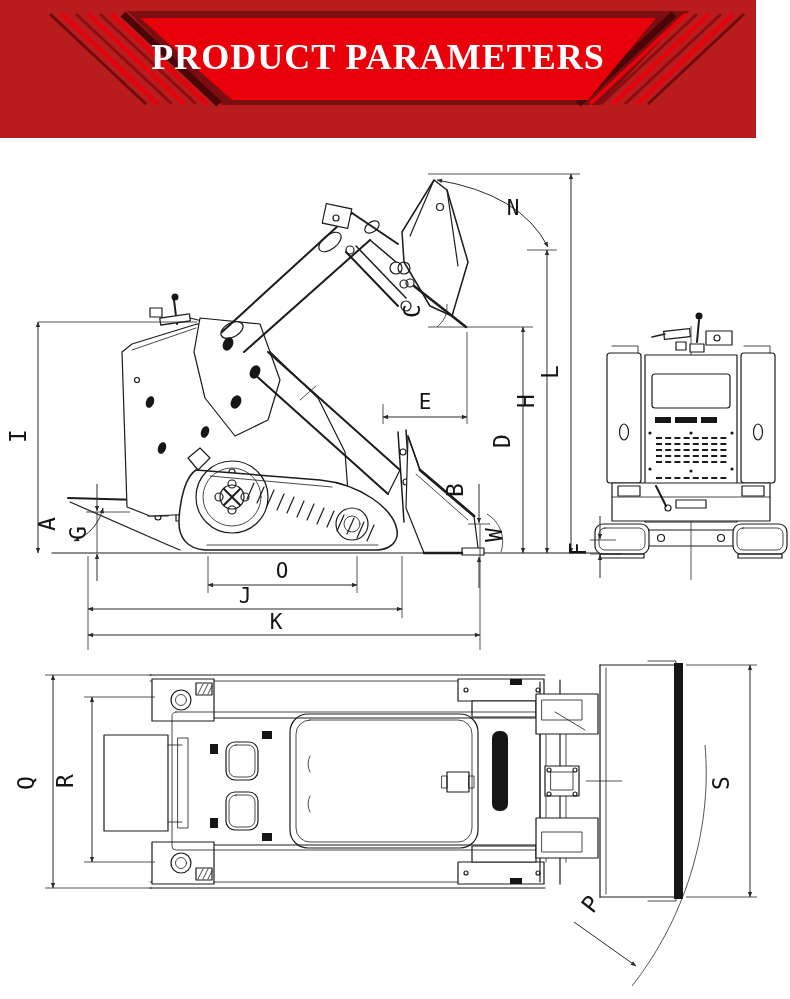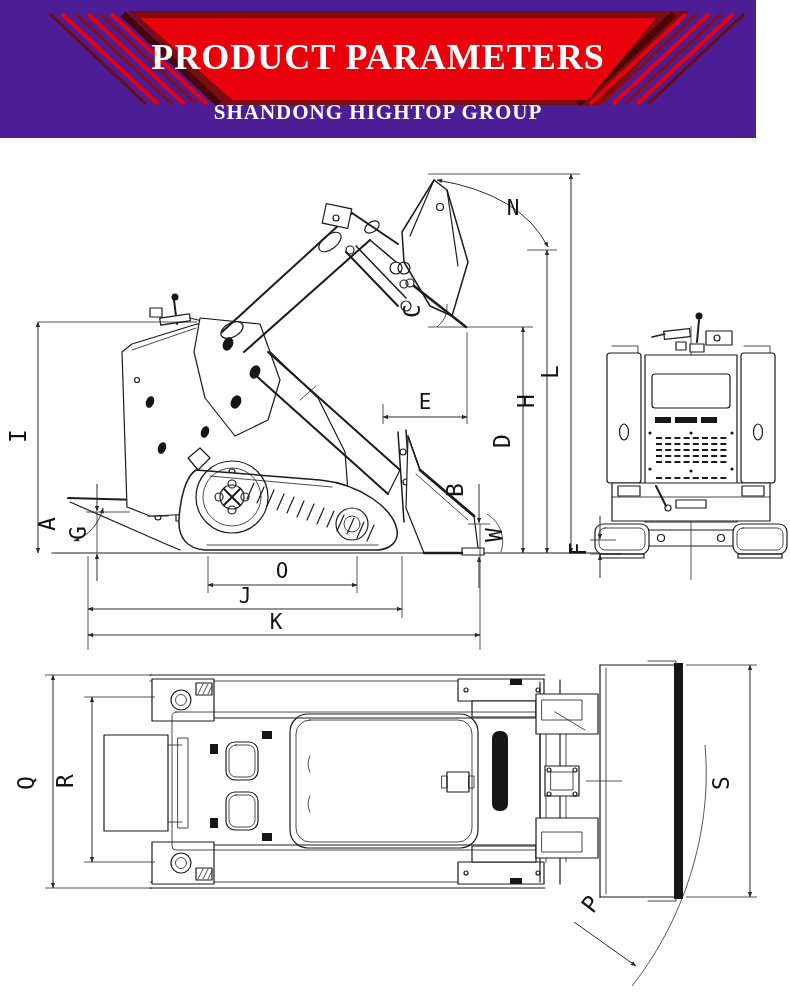--- a/index.html
+++ b/index.html
@@ -1,19 +1,19 @@
 <!DOCTYPE html>
 <html><head>
 <meta charset="utf-8">
 <style>
   html,body{margin:0;padding:0;background:#fff;}
   .page{position:relative;width:790px;height:999px;background:#fff;overflow:hidden;
         font-family:"Liberation Sans",sans-serif;}
   
-  .hdr{position:absolute;left:0;top:0;width:756px;height:138px;background:#4c1d95;}
+  .hdr{position:absolute;left:0;top:0;width:756px;height:138px;background:#b91c1c;}
   .hdr svg{position:absolute;left:0;top:0;}
   .hdr-title{position:absolute;left:0;right:0;top:36px;text-align:center;
     font-family:"Liberation Serif",serif;font-weight:bold;font-size:36px;
     letter-spacing:1px;color:#fff;white-space:nowrap;}
   .hdr-sub{position:absolute;left:0;right:0;top:100px;text-align:center;
     font-family:"Liberation Serif",serif;font-weight:bold;font-size:21px;
     letter-spacing:1px;color:#fff;white-space:nowrap;}
   
   .draw{position:absolute;left:0;top:0;}
   .d{stroke:#1c1c1c;fill:none;stroke-width:1.2;stroke-linecap:round;stroke-linejoin:round;}
@@ -53,21 +53,20 @@
         <line x1="721" y1="14" x2="625" y2="104" stroke="#8a0d10" stroke-width="3"></line>
         <line x1="709" y1="14" x2="613" y2="104" stroke="#e8000b" stroke-width="4"></line>
         <line x1="697" y1="14" x2="601" y2="104" stroke="#8a0d10" stroke-width="3"></line>
         <line x1="686" y1="14" x2="590" y2="104" stroke="#e8000b" stroke-width="4"></line>
         <line x1="674" y1="14" x2="578" y2="104" stroke="#4a0506" stroke-width="7"></line>
       </g>
 
       <polygon points="140,18 656,18 588,100 232,100" fill="#e8000b"></polygon>
     </svg>
     <div class="hdr-title">PRODUCT PARAMETERS</div>
-    <div class="hdr-sub">SHANDONG HIGHTOP GROUP</div>
   </div>
 
   <svg class="draw" width="790" height="999" viewBox="0 0 790 999">
     <defs>
       <marker id="mA" viewBox="0 0 10 10" refX="9.4" refY="5" markerWidth="12" markerHeight="5.4" orient="auto-start-reverse">
         <path d="M0,1 L10,5 L0,9 Z" fill="#2a2a2a"></path>
       </marker>
       <pattern id="plate" width="8" height="8" patternUnits="userSpaceOnUse">
         <path d="M1,5 l3,-3 l3,3" stroke="#3a3a3a" stroke-width="1" fill="none"></path>
         <circle cx="4" cy="6.5" r=".7" fill="#3a3a3a"></circle>

